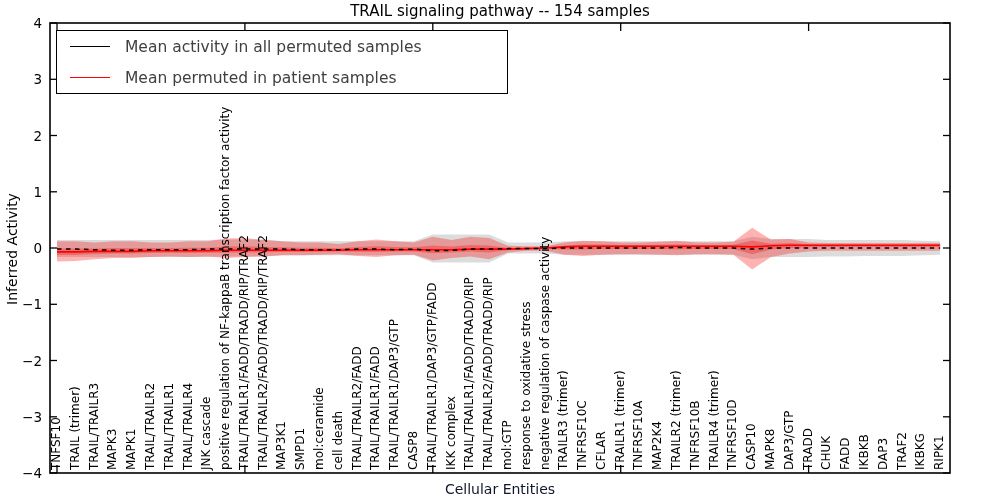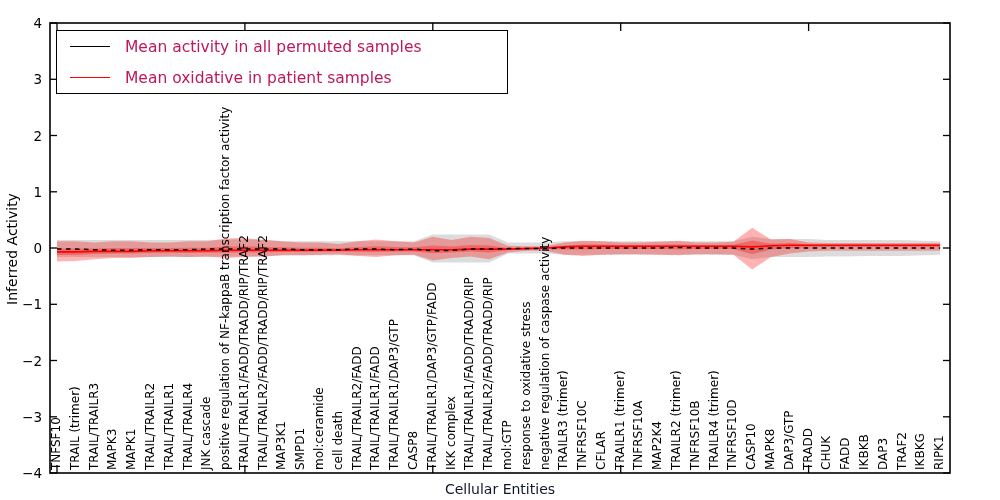--- a/index.html
+++ b/index.html
@@ -37,28 +37,29 @@
     z-index:3;
   }
   #plot-svg{position:absolute;left:0;top:0;z-index:2;}
   #legend{
     position:absolute;left:56px;top:30px;width:452px;height:64px;
     background:#ffffff;border:1.6px solid #000;
     z-index:10;box-sizing:border-box;
   }
   .legend-row{display:flex;align-items:center;height:31px;}
   .legend-sample{width:40px;height:0;border-top-style:solid;border-top-width:1.6px;margin-left:13px;flex:0 0 auto;}
-  .legend-label{margin-left:15px;font-size:15.5px;color:#be185d;white-space:nowrap;}
+  .legend-label{margin-left:15px;font-size:15.5px;color:#404040;white-space:nowrap;}
   #ylabels-left{position:absolute;left:8px;top:0;}
 </style>
 </head>
 <body>
 
 <div id="figure">
 
+  <div id="chart-title">TRAIL signaling pathway -- 154 samples</div>
 
   <div id="ylabel">Inferred Activity</div>
   <div id="xlabel">Cellular Entities</div>
 
   <div id="ylabels-left">
       <div class="ytick-label" style="left: 0px; top: 16px;">4</div>
       <div class="ytick-label" style="left: 0px; top: 72.25px;">3</div>
       <div class="ytick-label" style="left: 0px; top: 128.5px;">2</div>
       <div class="ytick-label" style="left: 0px; top: 184.75px;">1</div>
       <div class="ytick-label" style="left: 0px; top: 241px;">0</div>
@@ -156,17 +157,17 @@
       <div class="xcat-label" style="left: 933.13px; top: 470px;">RIPK1</div>
     </div>
 
   <div id="legend">
     <div class="legend-row">
       <div class="legend-sample" id="legend-sample-0" style="border-top-color: rgb(0, 0, 0);"></div>
       <div class="legend-label">Mean activity in all permuted samples</div>
     </div>
     <div class="legend-row">
       <div class="legend-sample" id="legend-sample-1" style="border-top-color: rgb(255, 0, 0);"></div>
-      <div class="legend-label">Mean oxidative in patient samples</div>
+      <div class="legend-label">Mean permuted in patient samples</div>
     </div>
   </div>
 
 </div>
 
 </body></html>

